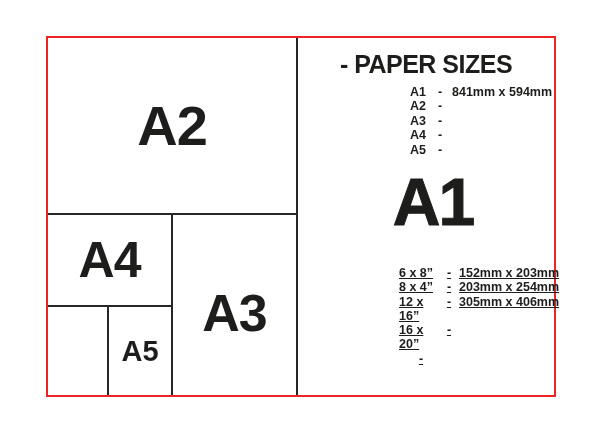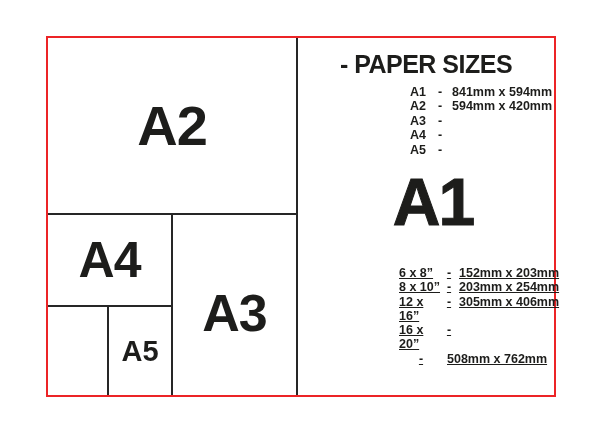--- a/index.html
+++ b/index.html
@@ -182,21 +182,20 @@
 
     <div class="a-table">
       <div class="row">
         <span class="lbl">A1</span>
         <span class="dash">-</span>
         <span class="val">841mm x 594mm</span>
       </div>
       <div class="row">
         <span class="lbl">A2</span>
         <span class="dash">-</span>
-        <span class="val">594mm x 420mm</span>
       </div>
       <div class="row">
         <span class="lbl">A3</span>
         <span class="dash">-</span>
       </div>
       <div class="row">
         <span class="lbl">A4</span>
         <span class="dash">-</span>
       </div>
       <div class="row">
@@ -207,33 +206,32 @@
 
     <div class="featured">A1</div>
 
     <div class="inch-table">
       <div class="row">
         <span class="lbl">6 x 8”</span>
         <span class="dash">-</span>
         <span class="val">152mm x 203mm</span>
       </div>
       <div class="row">
-        <span class="lbl">8 x 10”</span>
+        <span class="lbl">8 x 4”</span>
         <span class="dash">-</span>
         <span class="val">203mm x 254mm</span>
       </div>
       <div class="row">
         <span class="lbl">12 x 16”</span>
         <span class="dash">-</span>
         <span class="val">305mm x 406mm</span>
       </div>
       <div class="row">
         <span class="lbl">16 x 20”</span>
         <span class="dash">-</span>
       </div>
       <div class="row">
         <span class="dash">-</span>
-        <span class="val">508mm x 762mm</span>
       </div>
     </div>
   </div>
 
 </div>
 
 </body></html>

